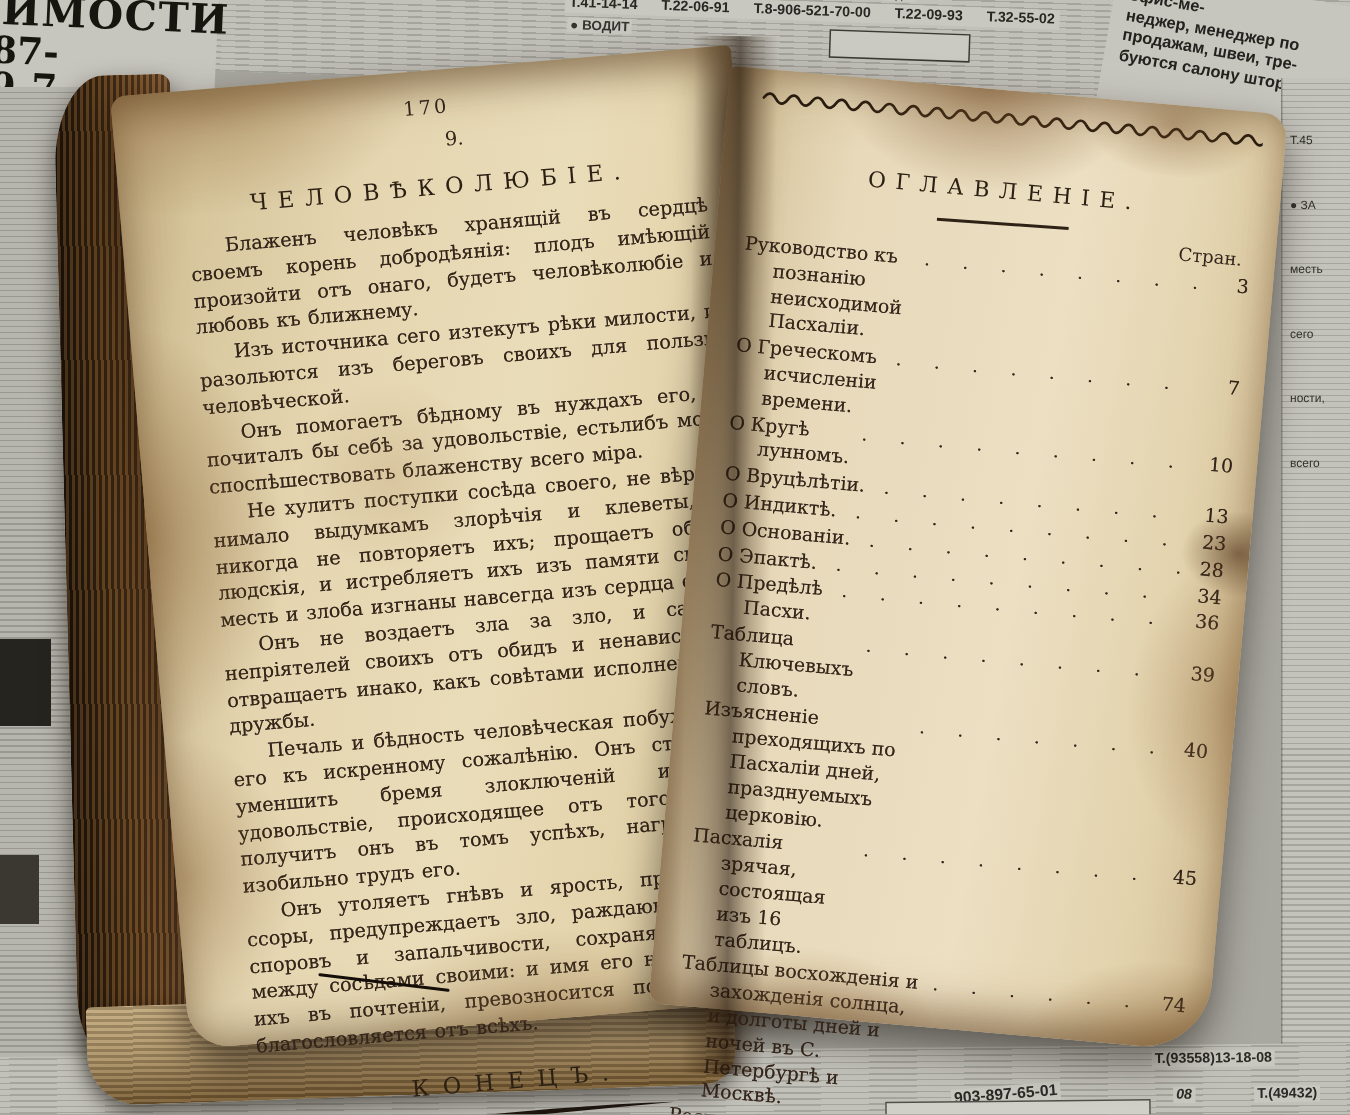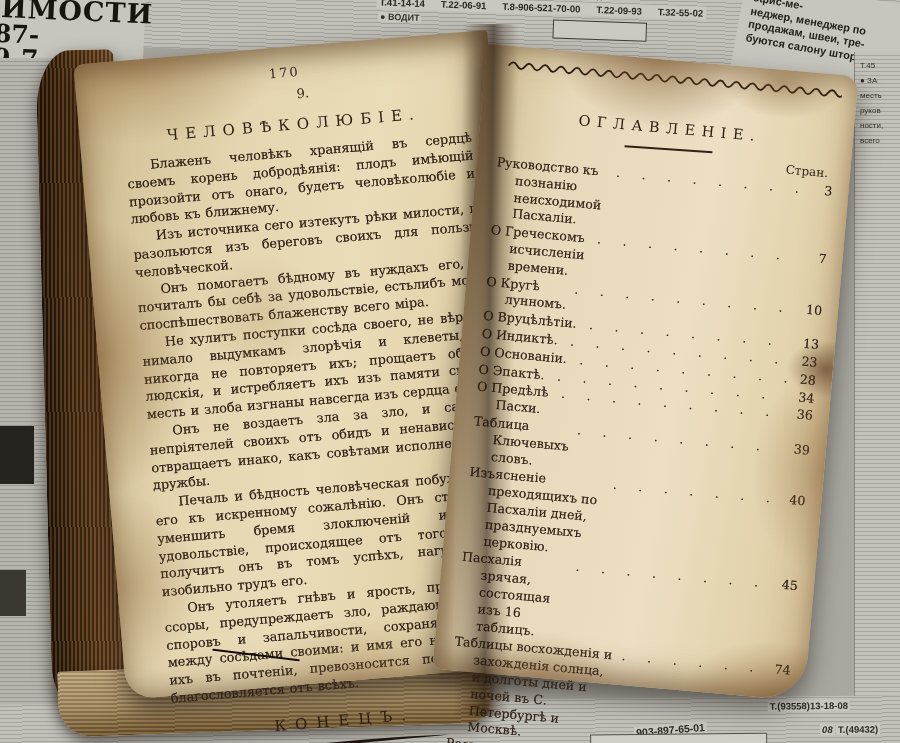--- a/index.html
+++ b/index.html
@@ -30,26 +30,26 @@
     background:#c7c6be;padding:12px 8px 0 10px;box-sizing:border-box;}
   .ad-line{font-size:11px;line-height:13.5px;font-weight:bold;color:#23221e;white-space:nowrap;}
   .np-left-edge{left:0;top:58px;width:64px;height:700px;
     background:#b7b6ae;background-image:repeating-linear-gradient(0deg,rgba(45,44,40,.22) 0 1px,transparent 1px 4px);}
   .np-dark1{position:absolute;left:0;top:368px;width:34px;height:58px;background:#26241f;}
   .np-dark2{position:absolute;left:0;top:512px;width:26px;height:46px;background:#3a3831;}
   .np-right-edge{right:0;top:52px;width:46px;height:700px;
     background:#c4c3bb;border-left:1px solid rgba(0,0,0,.28);
     padding:6px 3px 0 5px;box-sizing:border-box;
     background-image:repeating-linear-gradient(0deg,rgba(45,44,40,.20) 0 1px,transparent 1px 4px);}
-  .edge-frag{font-size:8px;line-height:15px;color:#32312d;white-space:nowrap;overflow:hidden;}
+  .edge-frag{font-size:8px;line-height:15px;color:#32312d;white-space:nowrap;overflow:hidden;margin-top:28px;}
   .np-bottom{left:-8px;top:700px;width:920px;height:50px;transform:rotate(-.6deg);}
   .np-b{position:absolute;font-size:9.5px;font-weight:bold;color:#2b2a26;background:#c9c8c0;padding:0 2px;white-space:nowrap;}
   .np-b.b1{left:642px;top:26px;transform:rotate(-4deg);font-size:10.5px;}
   .np-b.b2{left:776px;top:4px;}
-  .np-b.b3{left:828px;top:28px;font-style:italic;}
+  .np-b.b3{left:790px;top:28px;font-style:italic;}
   .np-b.b4{left:844px;top:28px;text-align:right;}
   .np-bottom-box{position:absolute;left:598px;top:36px;width:175px;height:12px;
     border:1.5px solid #514f49;background:#d1d0c8;}
 
   
   .book-edge-left{position:absolute;left:44px;top:50px;width:78px;height:662px;
     transform:rotate(-1.5deg);z-index:2;
     border-radius:34px 8px 8px 30px / 60px 8px 8px 50px;
     background-image:
       repeating-linear-gradient(91deg,rgba(0,0,0,.38) 0 2px,rgba(150,100,50,.28) 2px 4px),
@@ -161,21 +161,21 @@
   <div class="np np-left-edge">
     <span class="np-dark1"></span>
     <span class="np-dark2"></span>
   </div>
 
   <div class="np np-right-edge">
 
   <div class="edge-frag">Т.45</div>
       <div class="edge-frag">● ЗА</div>
       <div class="edge-frag">месть</div>
-      <div class="edge-frag">руков</div>
+      <div class="edge-frag">сего</div>
       <div class="edge-frag">ности,</div>
       <div class="edge-frag">всего</div>
     </div>
 
   <div class="np np-bottom">
     <span class="np-b b1">903-897-65-01</span>
     <span class="np-b b2">Т.(93558)13-18-08</span>
     <span class="np-b b3">08</span>
     <span class="np-b b4">Т.(49432)</span>
     <span class="np-bottom-box"></span>

